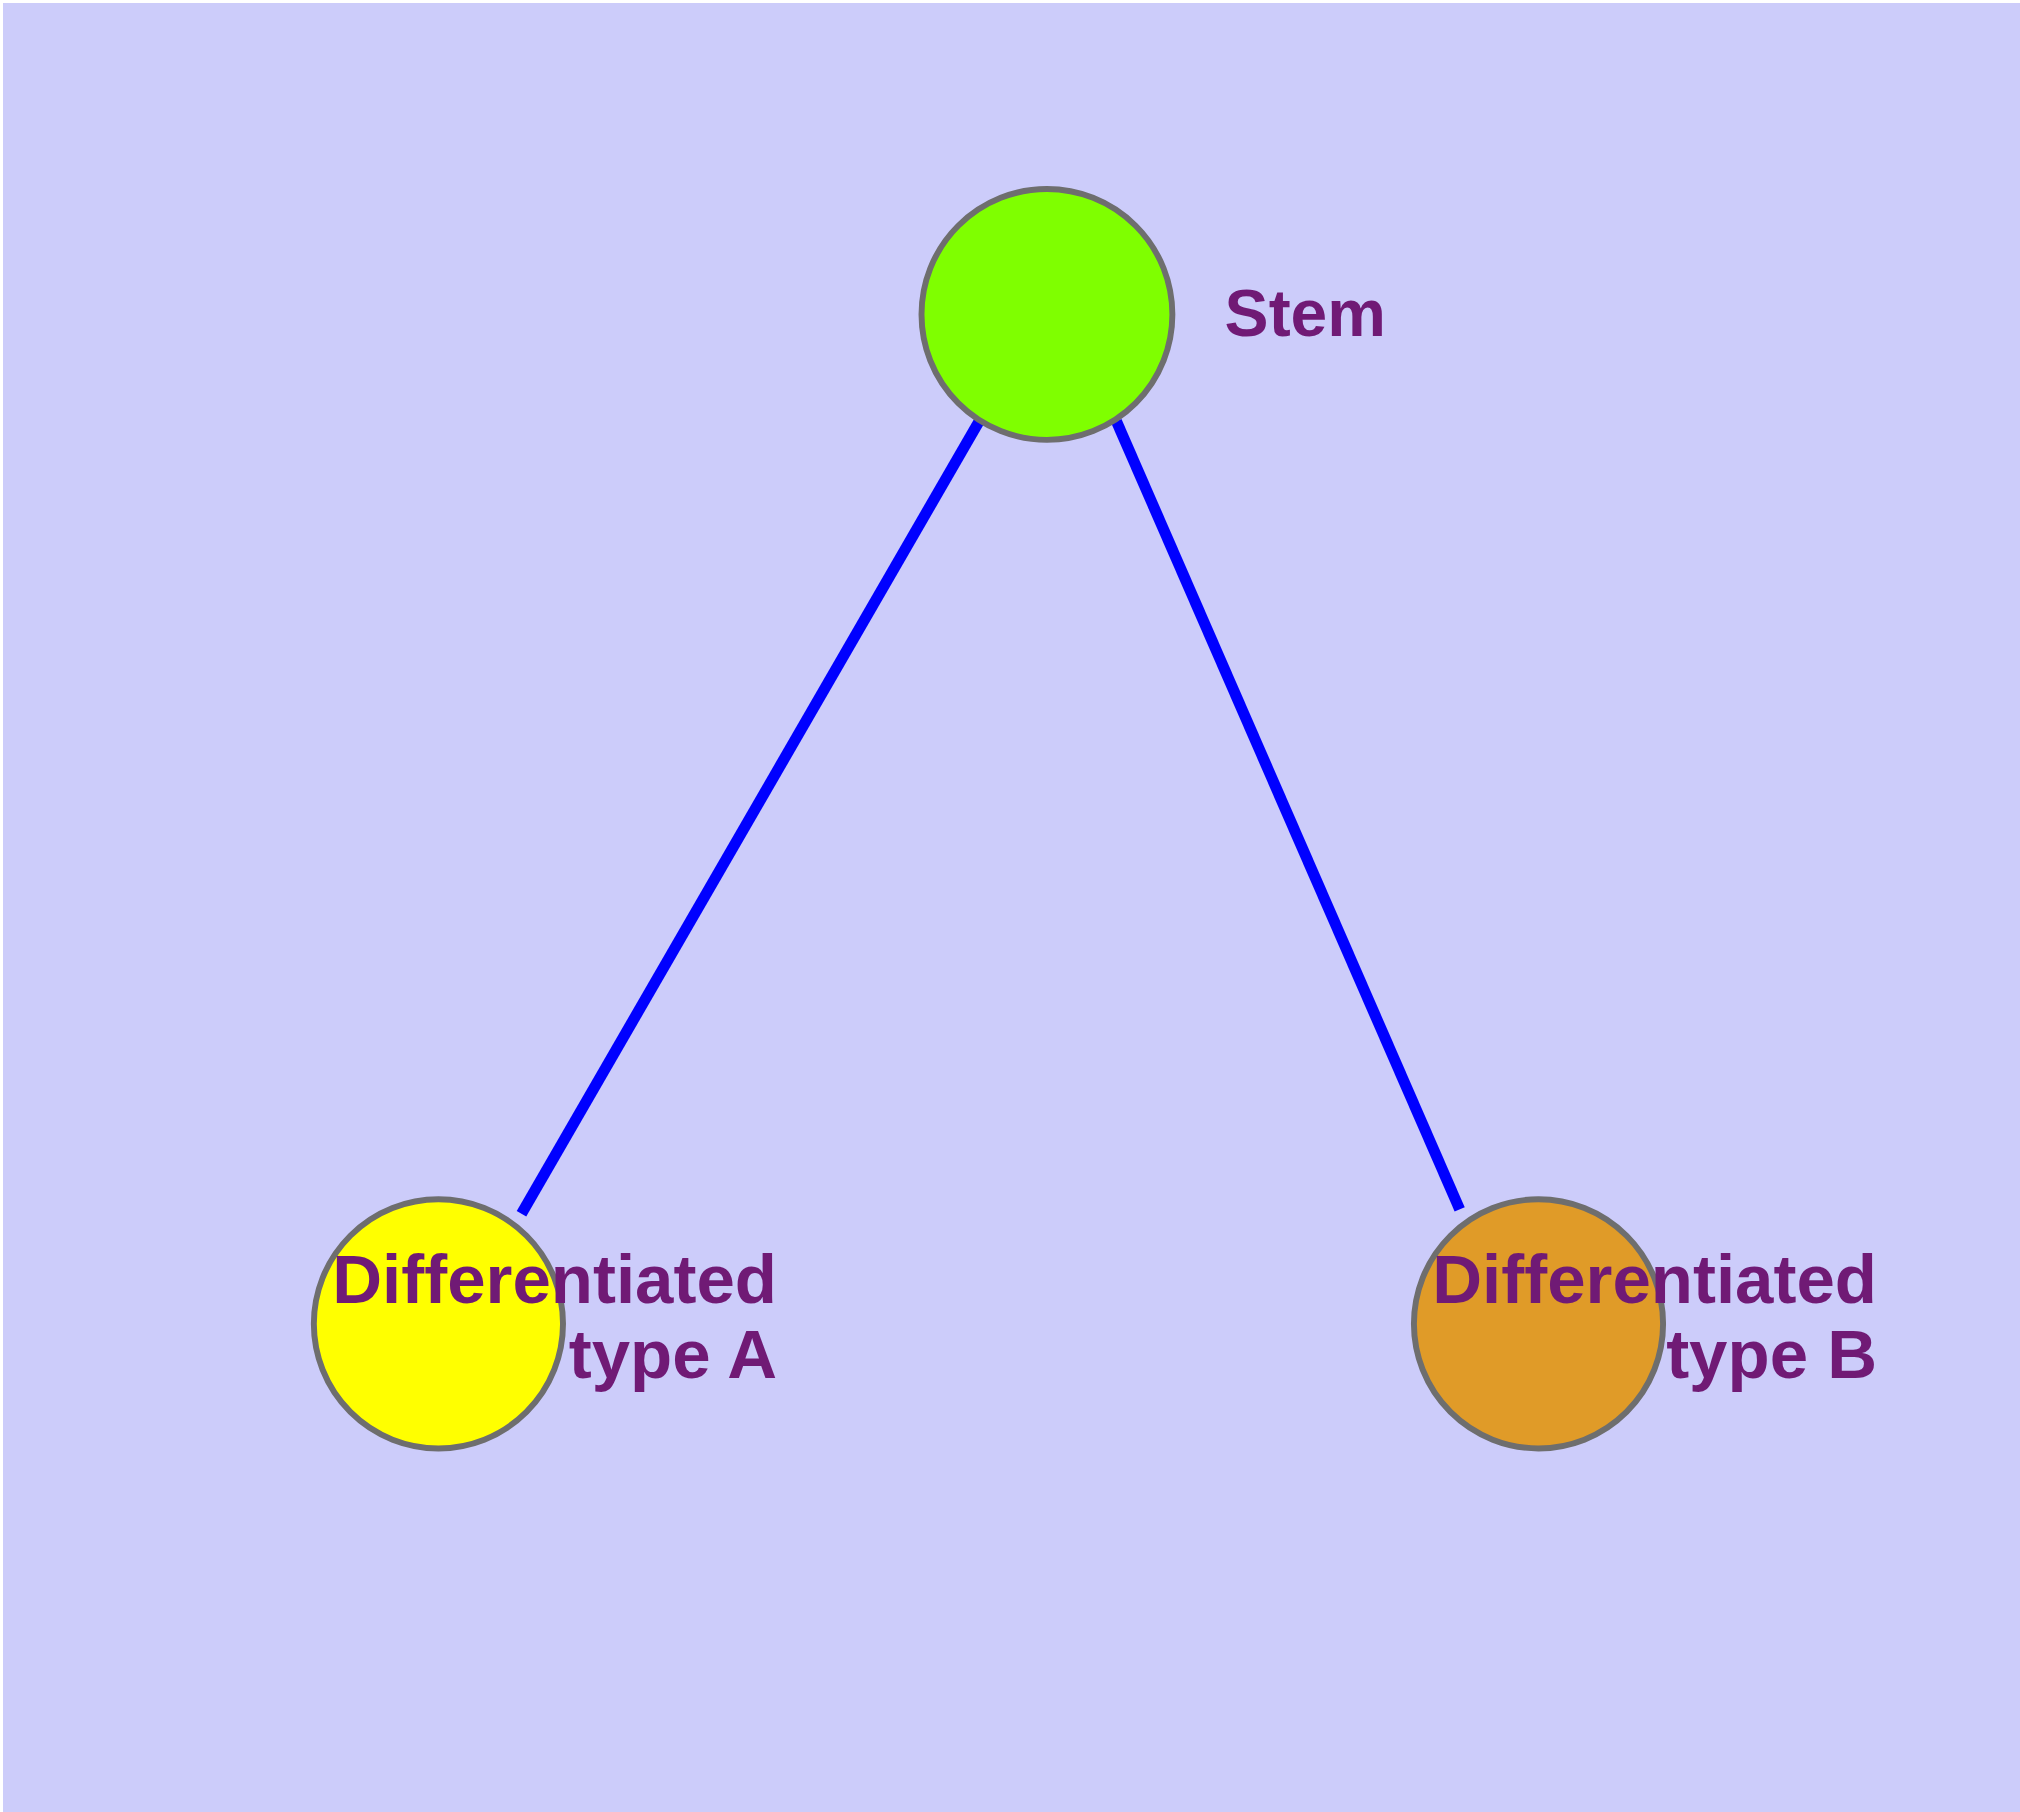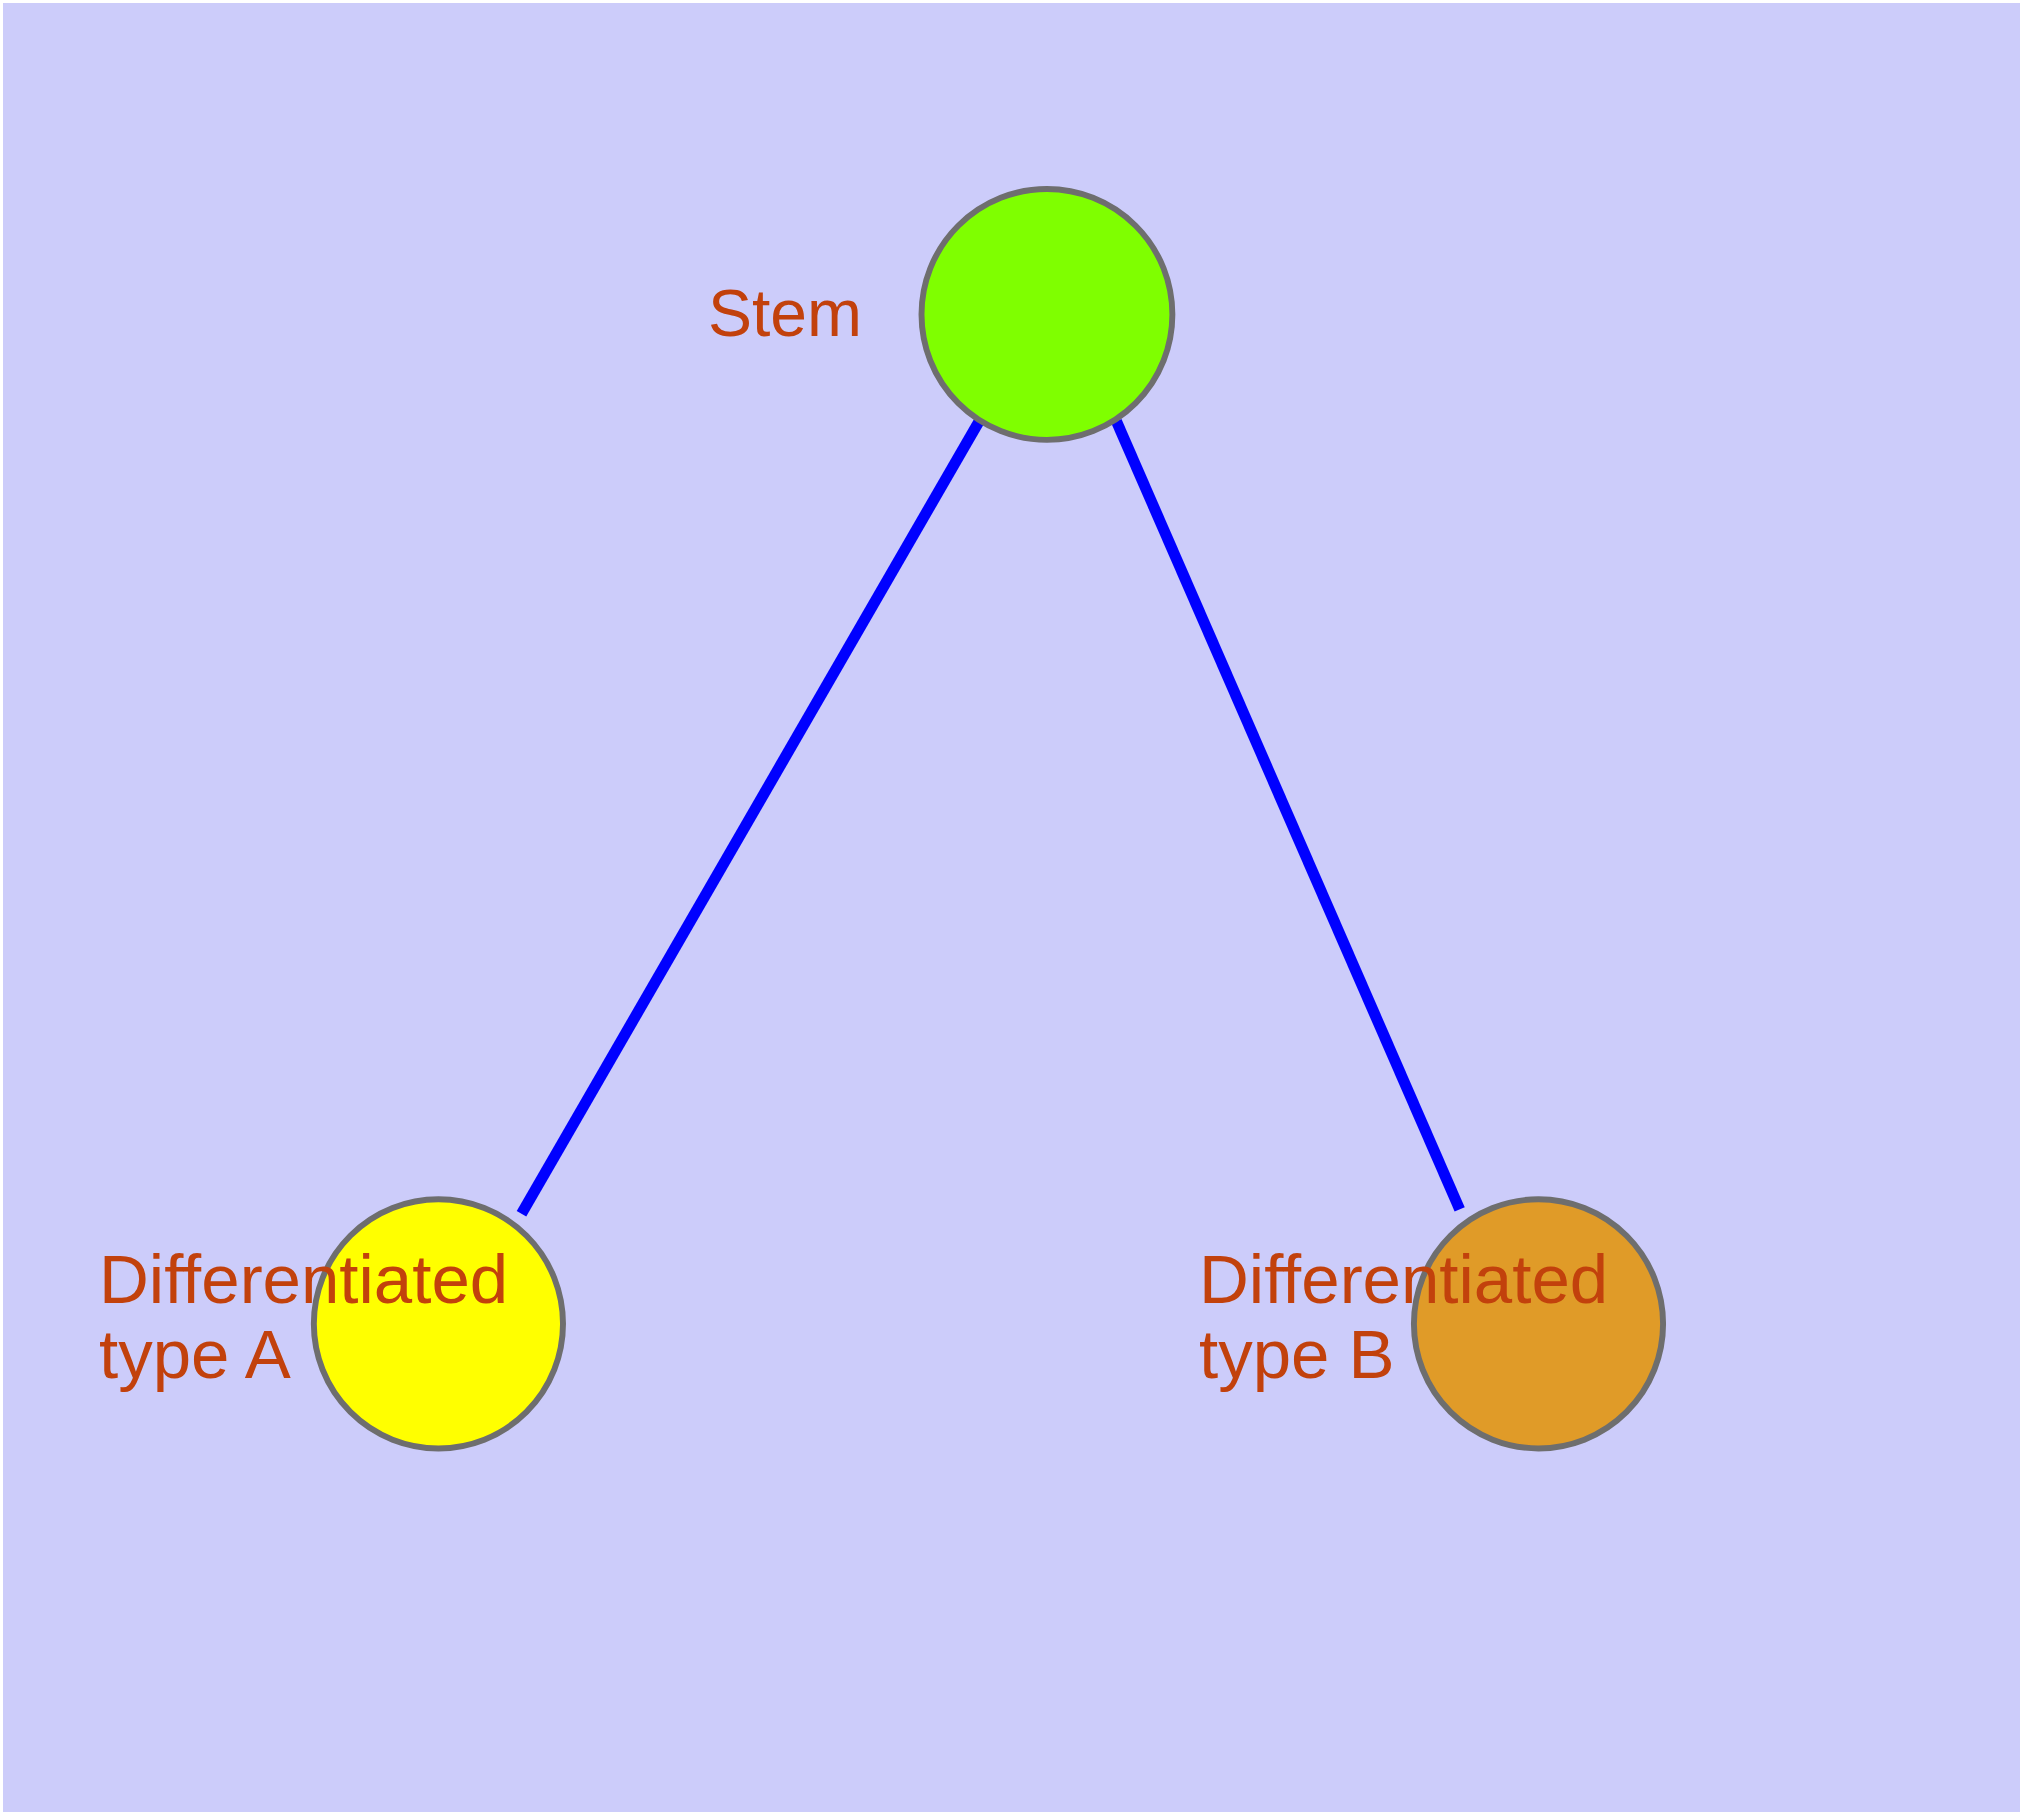--- a/index.html
+++ b/index.html
@@ -24,23 +24,23 @@
   }
   #graph-svg {
     position: absolute;
     left: 0;
     top: 0;
     width: 2021px;
     height: 1812px;
   }
   .node-label {
     position: absolute;
-    text-align: left;
-    font-weight: normal;
-    color: #c2410c;
+    text-align: right;
+    font-weight: bold;
+    color: #701a75;
     line-height: 1.08;
     white-space: pre;
     pointer-events: none;
     -webkit-font-smoothing: antialiased;
   }
   #label-stem {
     font-size: 66px;
     left: 708px;
     top: 278px;
     width: 678px;

